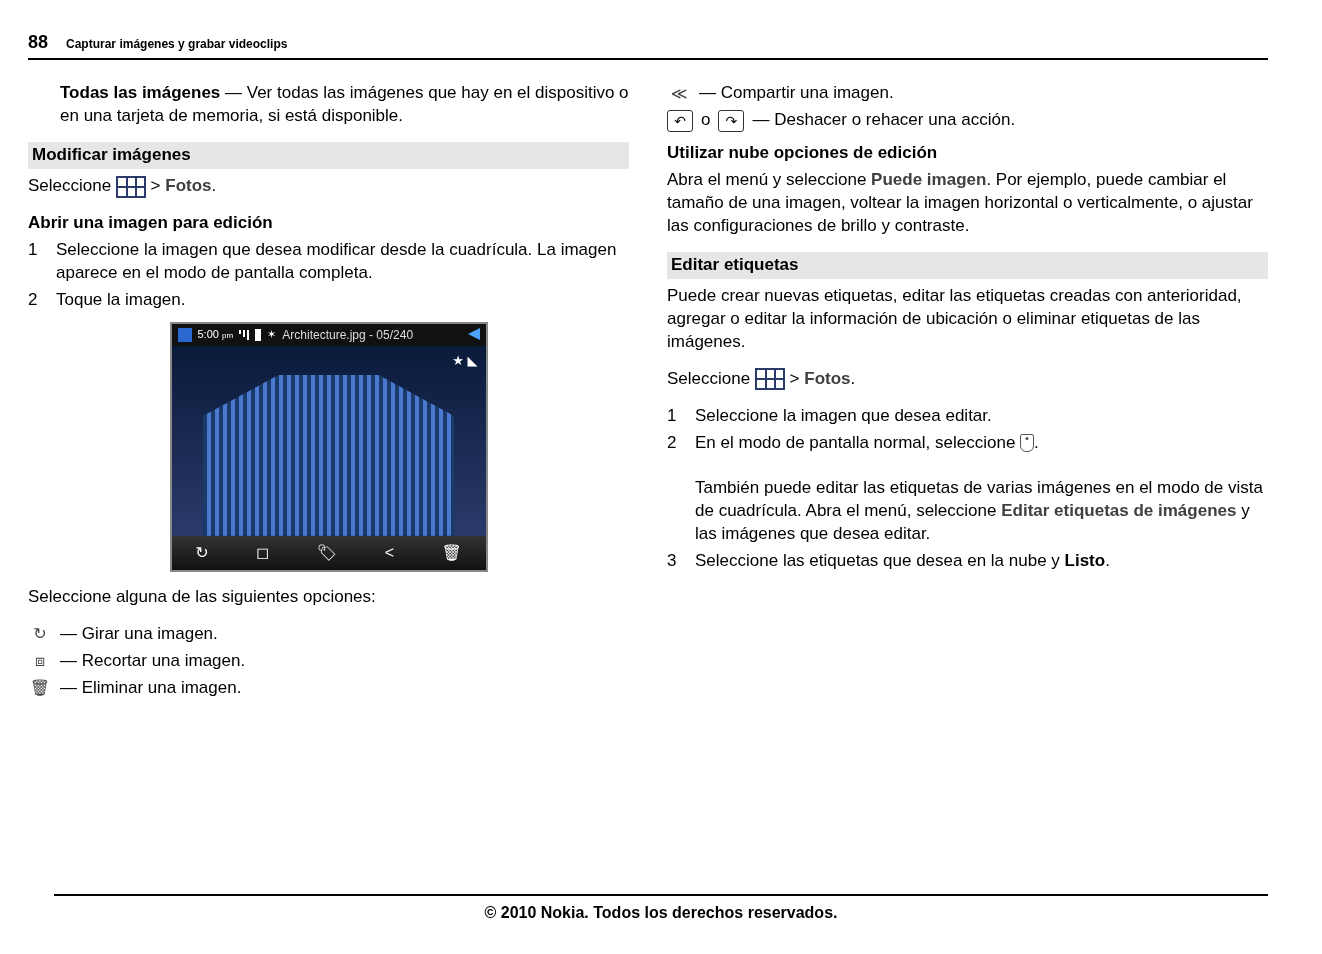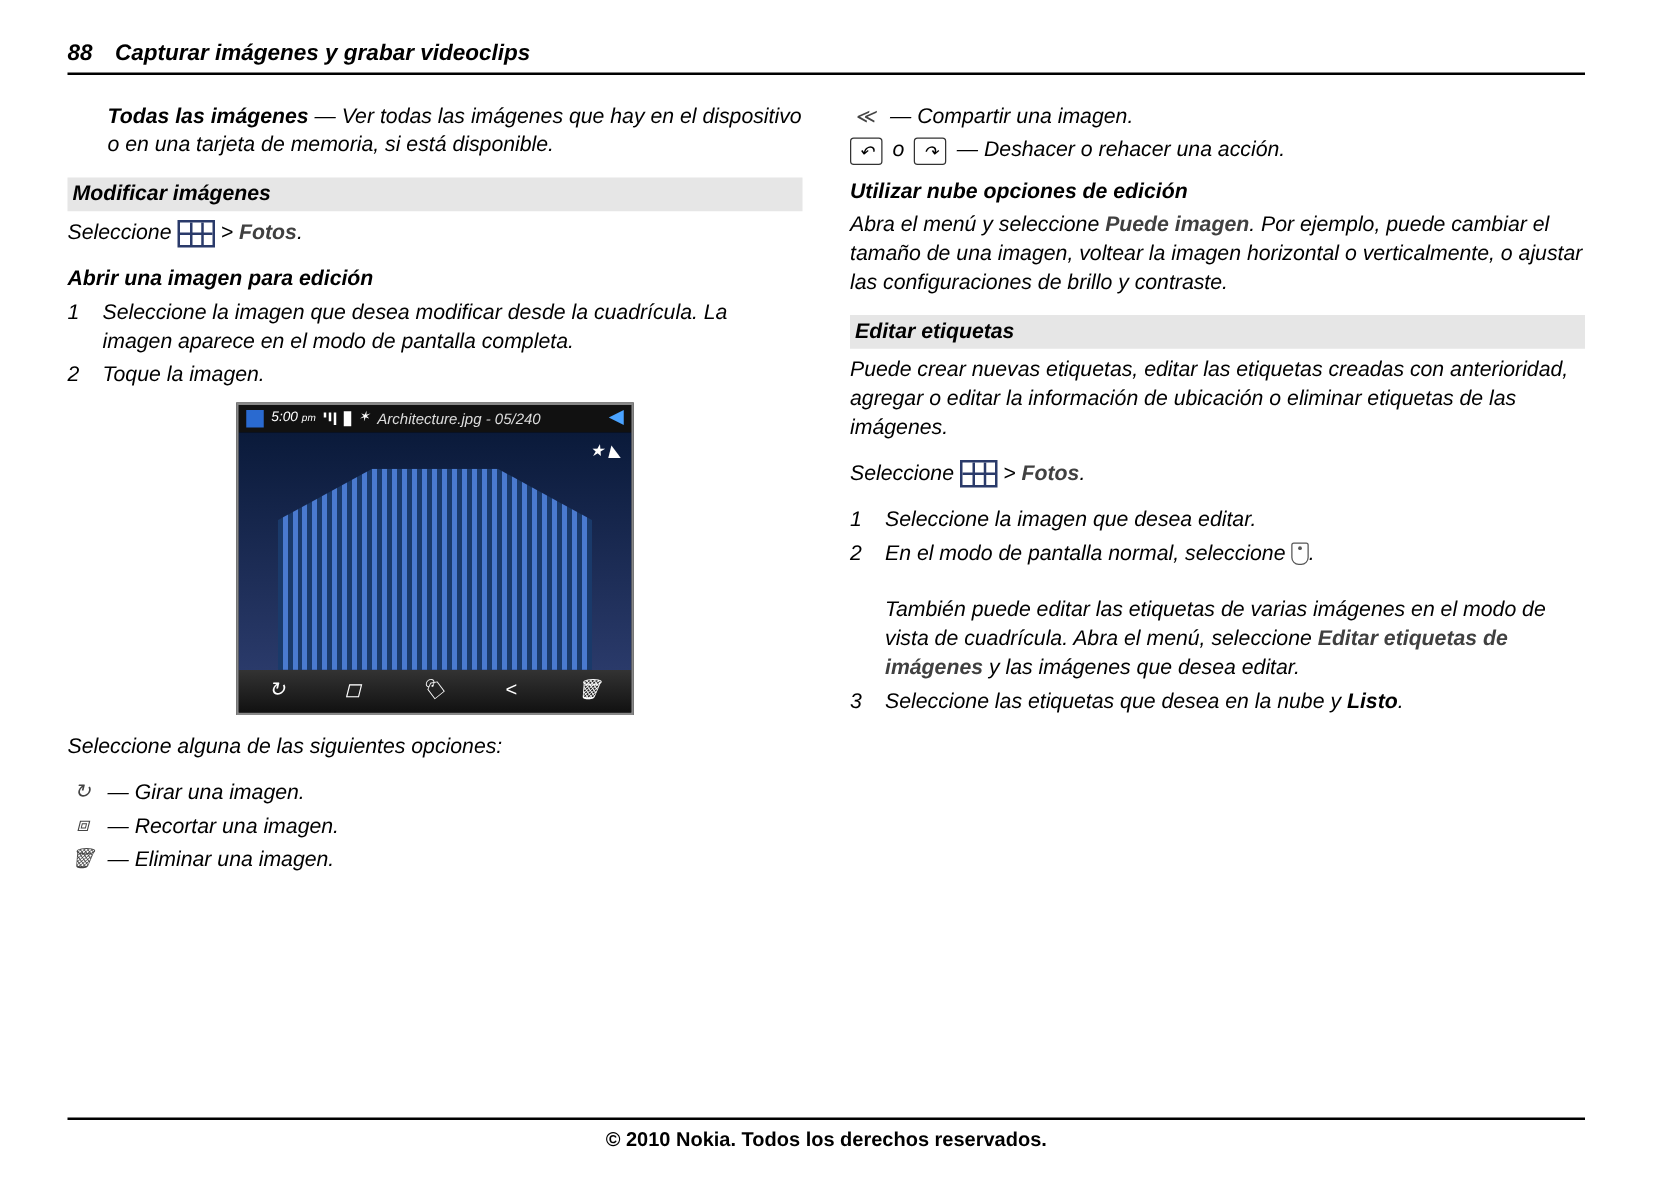--- a/index.html
+++ b/index.html
@@ -7,33 +7,32 @@
     font-family: Arial, Helvetica, sans-serif;
     font-size: 17px;
     line-height: 1.35;
     color: #000;
     width: 1322px;
     height: 954px;
     position: relative;
     background: #fff;
   }
   .page {
-    padding: 30px 54px 0 54px;
-    font-style: italic;
+    padding: 30px 54px 0 28px;
   }
   .header {
     border-bottom: 2px solid #000;
     padding-bottom: 4px;
     margin-bottom: 22px;
     display: flex;
     align-items: baseline;
     gap: 18px;
   }
   .page-num { font-weight: bold; font-size: 18px; }
-  .header-title { font-weight: bold; font-size: 18px; }
+  .header-title { font-weight: bold; font-size: 12px; }
   .columns {
     display: flex;
     gap: 38px;
   }
   .col { flex: 1; min-width: 0; }
   .block { margin-bottom: 14px; }
   .term { font-weight: bold; }
   .section-bar {
     background: #e6e6e6;
     font-weight: bold;

